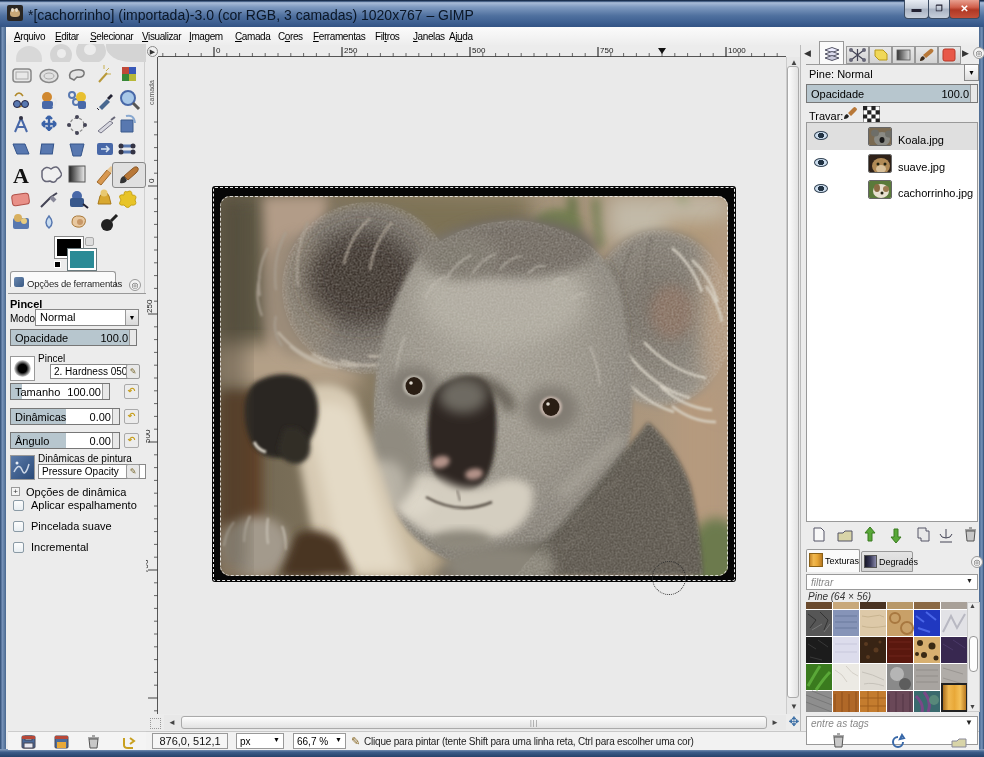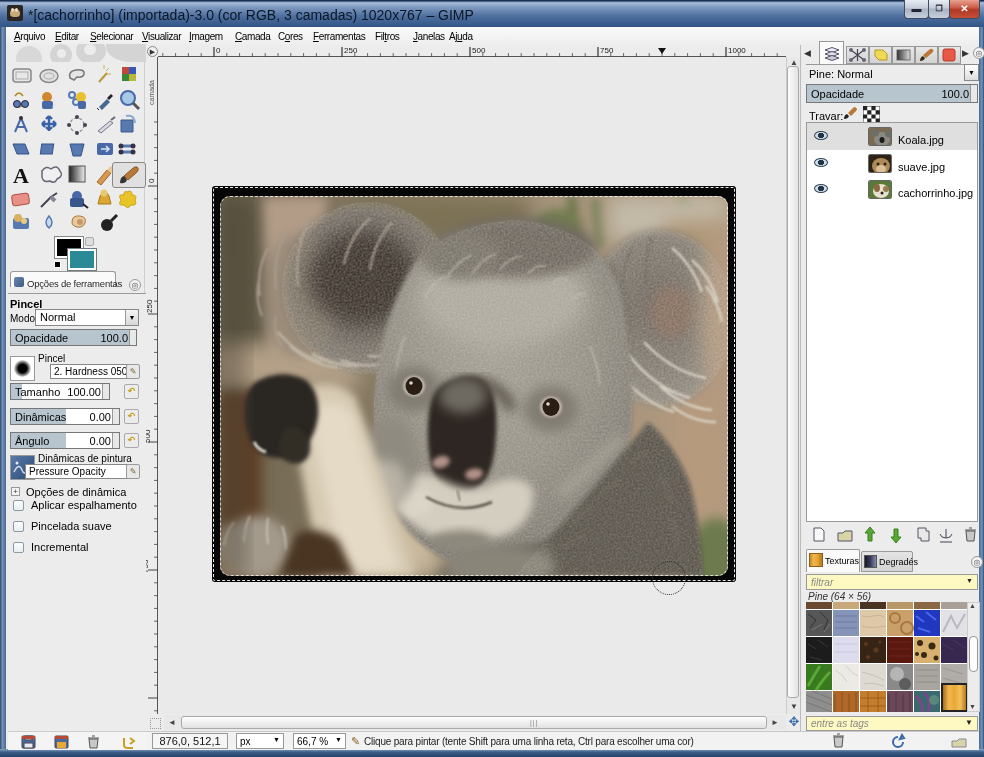--- a/index.html
+++ b/index.html
@@ -65,26 +65,26 @@
 
 #dock{left:800px;top:45px;width:179px;height:686px;background:#ececec;border-left:1px solid #bbb}
 .dtab{position:absolute;top:46px;width:23px;height:18px;border:1px solid #999;background:linear-gradient(#e8e8e8,#d2d2d2)}
 #dtab1{left:819px;top:41px;width:25px;height:23px;background:#fafafa;border-bottom:none}
 #layerlist{left:806px;top:122px;width:172px;height:400px;background:#fff;border:1px solid #999}
 .eye{position:absolute;width:14px;height:9px;border:1px solid #345;border-radius:50%;background:radial-gradient(circle at 50% 50%,#234 0 3px,#cde 3px)}
 .lthumb{position:absolute;width:24px;height:19px;border:1px solid #666;border-radius:2px;overflow:hidden}
 
 #textab1{left:806px;top:549px;width:54px;height:23px;background:#fafafa;border:1px solid #999;border-bottom:none;border-radius:2px 2px 0 0;font-size:9px}
 #textab2{left:861px;top:551px;width:52px;height:21px;background:linear-gradient(#e4e4e4,#d4d4d4);border:1px solid #999;border-radius:2px 2px 0 0;font-size:9px}
-#filterbox{left:806px;top:574px;width:172px;height:16px;border:1px solid #999;background:#fef9c3;font-size:10px;font-style:italic;color:#888;padding:2px 4px}
+#filterbox{left:806px;top:574px;width:172px;height:16px;border:1px solid #999;background:#ffffff;font-size:10px;font-style:italic;color:#888;padding:2px 4px}
 #pinelabel{left:808px;top:591px;font-size:10px;font-style:italic;color:#333}
 #texgrid{left:806px;top:602px;width:161px;height:110px;overflow:hidden;background:#fff}
 #texscroll{left:967px;top:602px;width:13px;height:110px;background:#ececec;border:1px solid #ccc}
 #texthumb{left:969px;top:636px;width:9px;height:36px;background:#fdfdfd;border:1px solid #999;border-radius:4px}
-#tagsbox{left:806px;top:716px;width:172px;height:15px;border:1px solid #999;background:#fef9c3;font-size:10px;font-style:italic;color:#888;padding:1px 4px}
+#tagsbox{left:806px;top:716px;width:172px;height:29px;border:1px solid #999;background:#ffffff;font-size:10px;font-style:italic;color:#888;padding:1px 4px}
 </style></head><body>
 
 <div class="abs" id="titlebar"></div>
 <div class="abs" id="title-text">*[cachorrinho] (importada)-3.0 (cor RGB, 3 camadas) 1020x767 – GIMP</div>
 <div class="abs" style="left:7px;top:5px;width:16px;height:16px;border-radius:2px;background:#2a2622;overflow:hidden">
 <div class="abs" style="left:3px;top:4px;width:10px;height:8px;background:#c8a878;border-radius:50% 50% 40% 40%"></div>
 <div class="abs" style="left:4px;top:3px;width:3px;height:4px;background:#e8dcc8;border-radius:50%"></div>
 <div class="abs" style="left:8px;top:3px;width:3px;height:4px;background:#e8dcc8;border-radius:50%"></div>
 </div>
 <div class="abs winbtn" style="left:904px;width:25px">
@@ -277,21 +277,21 @@
     <div class="stxt">Ângulo</div>
     <div class="sval">0.00</div>
     <div class="spin"></div>
   </div>
 <div class="resetbtn" style="left:124px;top:433px">↶</div>
 <div class="abs" style="left:10px;top:455px;width:25px;height:25px;border:1px solid #999;background:linear-gradient(135deg,#5a7aa8,#2a4a78)"><svg width="23" height="23">
       <path d="M3 16 q5 -10 8 -2 q3 8 7 -6" stroke="#cdd8e8" stroke-width="1.5" fill="none"></path>
       <circle cx="6" cy="7" r="1.5" fill="#e8eef6"></circle>
     </svg></div>
 <div class="lbl" style="left:38px;top:453px;font-size:10px">Dinâmicas de pintura</div>
-<div class="inputbox" style="left:25px;top:464px;width:108px">Pressure Opacity</div>
+<div class="inputbox" style="left:38px;top:464px;width:108px">Pressure Opacity</div>
 <div class="editbtn" style="left:126px;top:464px">✎</div>
 <div class="abs" style="left:11px;top:487px;width:9px;height:9px;border:1px solid #999;background:#f4f4f4;font-size:8px;line-height:8px;text-align:center;color:#333">+</div>
 <div class="lbl" style="left:26px;top:486px">Opções de dinâmica</div>
 <div class="cb" style="left:13px;top:500px"></div>
 <div class="lbl" style="left:31px;top:499px">Aplicar espalhamento</div>
 <div class="cb" style="left:13px;top:521px"></div>
 <div class="lbl" style="left:31px;top:520px">Pincelada suave</div>
 <div class="cb" style="left:13px;top:542px"></div>
 <div class="lbl" style="left:31px;top:541px">Incremental</div>
 

